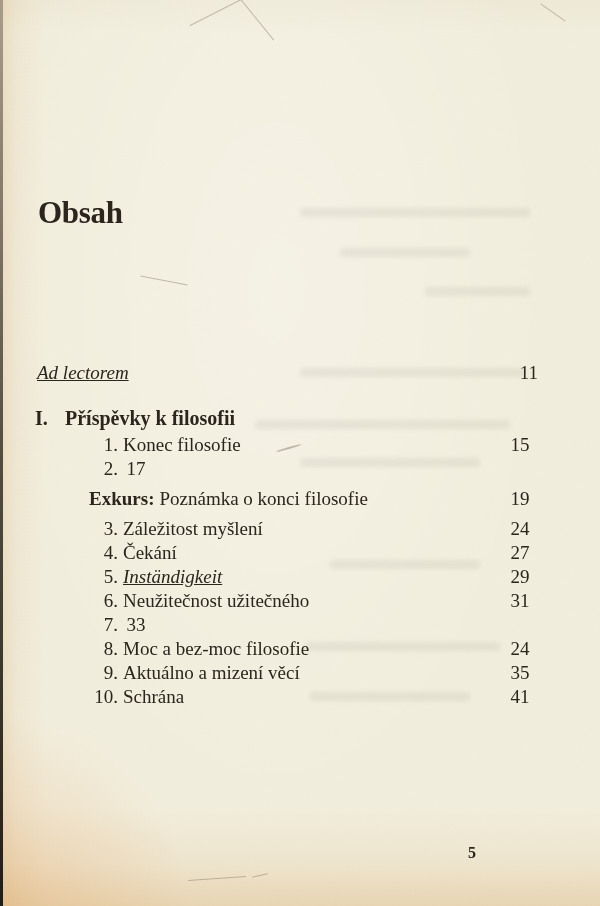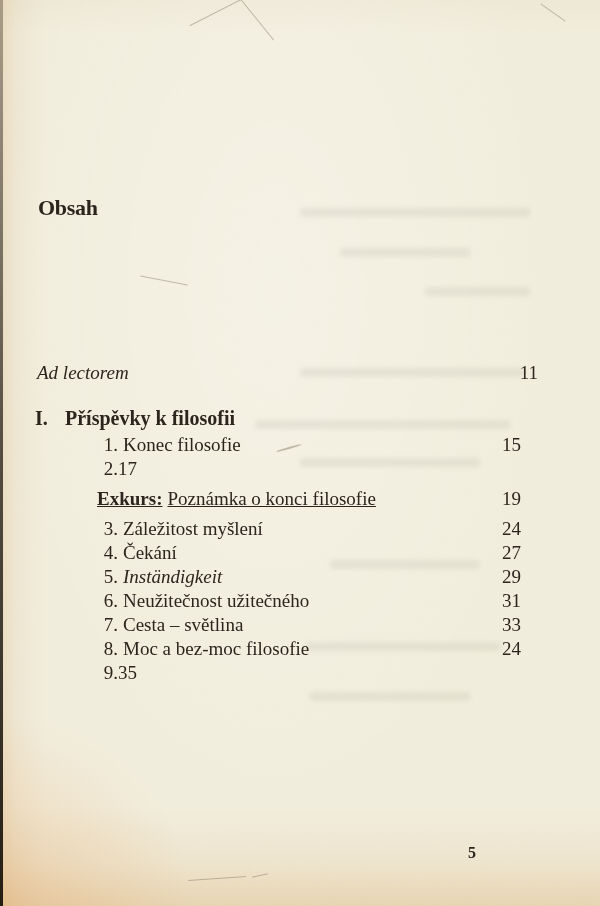--- a/index.html
+++ b/index.html
@@ -31,49 +31,49 @@
     background:linear-gradient(to bottom, rgba(20,15,8,.30), rgba(20,15,8,.70) 50%, rgba(20,15,8,.92));
   }
   .grain{position:absolute;inset:0;width:100%;height:100%;pointer-events:none;opacity:.5;}
 
   
   .scratch{position:absolute;height:1px;background:rgba(128,118,98,.45);pointer-events:none;}
   .ghost{position:absolute;height:9px;background:rgba(150,150,138,.14);filter:blur(2px);border-radius:4px;pointer-events:none;}
 
   .heading{
     position:absolute;left:38px;top:197px;
-    font-size:22px;font-weight:bold;letter-spacing:-.3px;line-height:1;
+    font-size:31px;font-weight:bold;letter-spacing:-.3px;line-height:1;
   }
 
   .front-row{
     position:absolute;left:37px;top:361px;width:501px;
     display:flex;align-items:baseline;font-size:19px;line-height:24px;
   }
   .front-row .title{flex:1;}
-  .italic{font-style:italic;}
+  .italic{font-style:italic;text-decoration:underline;}
 
   .section-row{
     position:absolute;left:35px;top:405px;
     display:flex;align-items:baseline;
     font-size:20px;font-weight:bold;line-height:26px;
   }
   .section-row .numeral{width:30px;flex:none;}
 
   .items{
     position:absolute;left:85px;top:433px;width:453px;
   }
   .row{
     display:flex;align-items:baseline;
     font-size:19px;line-height:24px;height:24px;
   }
   .row .num{width:33px;flex:none;text-align:right;}
   .row .title{flex:1;margin-left:5px;white-space:nowrap;}
-  .row .pg{flex:none;min-width:36px;text-align:left;}
+  .row .pg{flex:none;min-width:36px;text-align:center;}
   .row.no-num{padding-left:4px;}
-  .row.no-num .title{margin-left:8px;text-decoration:underline;}
+  .row.no-num .title{margin-left:0;}
   .row.gap-before{margin-top:6px;}
   .prefix{font-weight:bold;margin-right:5px;}
 
   .folio{
     position:absolute;left:457px;top:845px;width:30px;
     text-align:center;font-size:16px;font-weight:bold;line-height:1;
   }
 </style>
 </head>
 <body>
@@ -154,28 +154,33 @@
     <span class="title italic">Inständigkeit</span>
     <span class="pg">29</span>
   </div>
       <div class="row">
     <span class="num">6.</span>
     <span class="title">Neužitečnost užitečného</span>
     <span class="pg">31</span>
   </div>
       <div class="row">
     <span class="num">7.</span>
-    <span class="title">Cesta – světlina</span>
     <span class="pg">33</span>
   </div>
       <div class="row">
     <span class="num">8.</span>
     <span class="title">Moc a bez-moc filosofie</span>
     <span class="pg">24</span>
   </div>
       <div class="row">
     <span class="num">9.</span>
+    <span class="title">Aktuálno a mizení věcí</span>
     <span class="pg">35</span>
+  </div>
+      <div class="row">
+    <span class="num">10.</span>
+    <span class="title">Schrána</span>
+    <span class="pg">41</span>
   </div>
     </div>
 
   <div class="folio">5</div>
 </div>
 
 </body></html>

